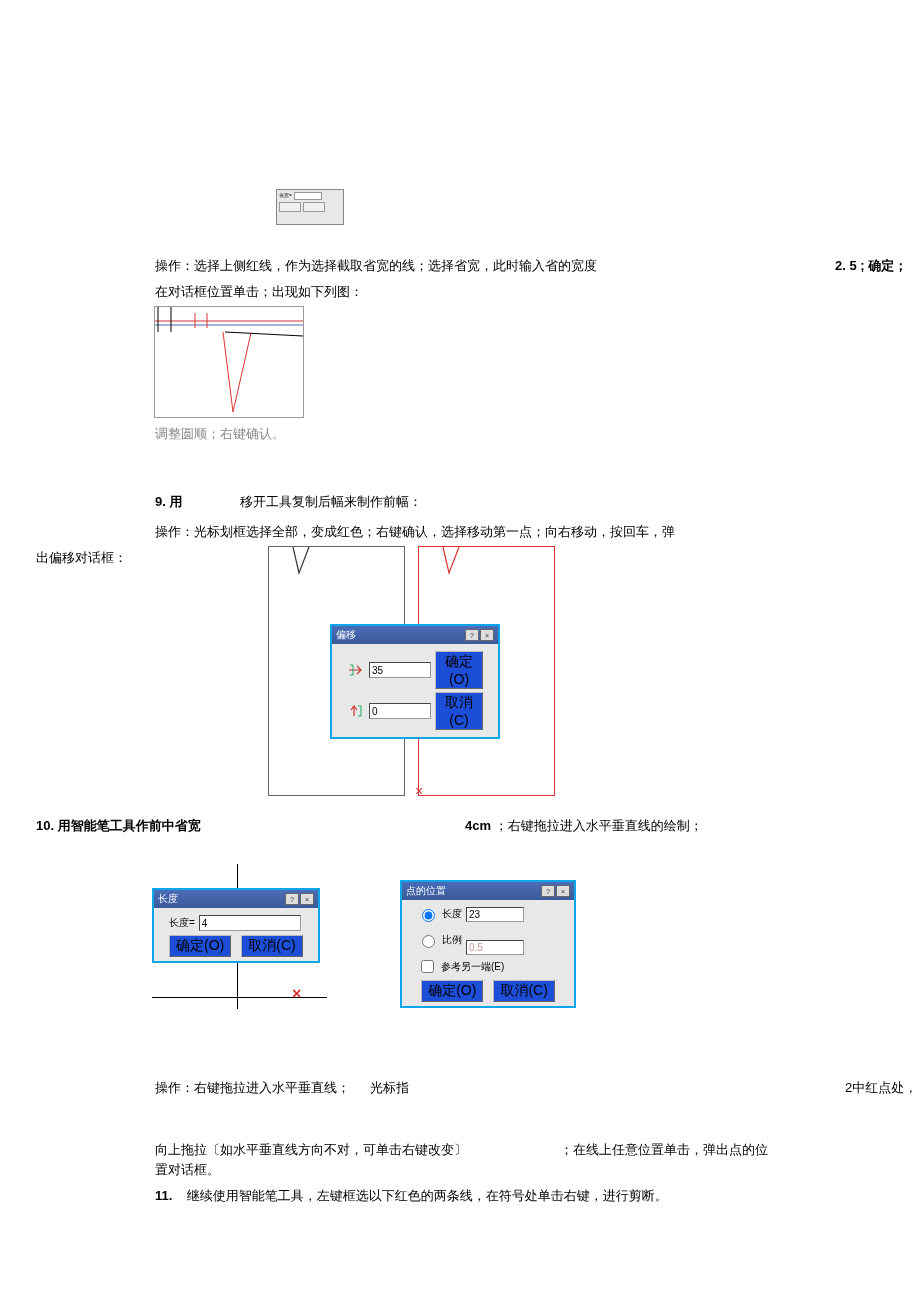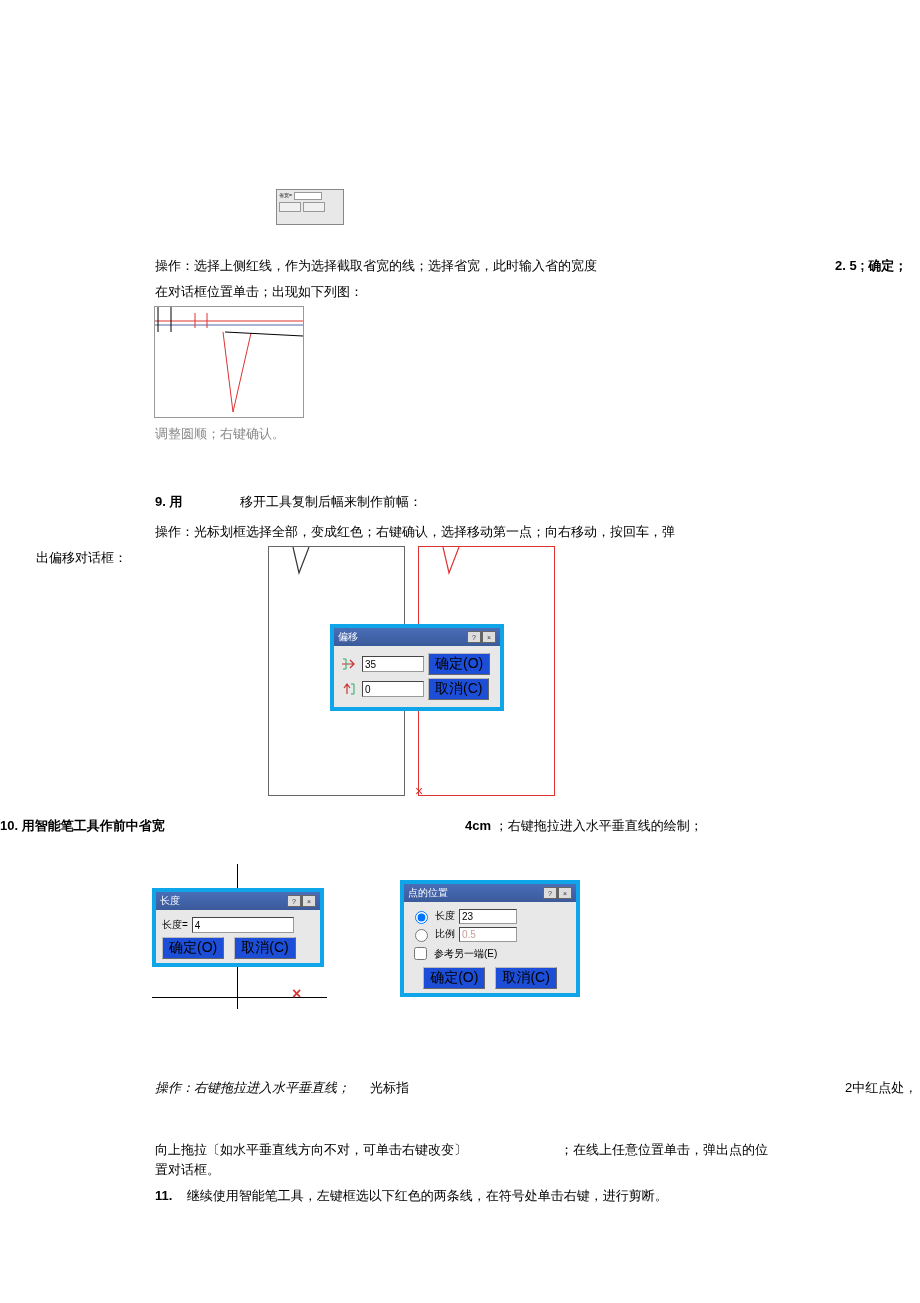--- a/index.html
+++ b/index.html
@@ -39,51 +39,51 @@
   .fig2 { width: 290px; height: 255px; }
   .panel { border:1px solid #666; background:#fff; position:absolute; }
   .panel-left { left:0; top:0; width:135px; height:248px; }
   .panel-right { left:150px; top:0; width:135px; height:248px; border-color:#d33; }
   .notch { position:absolute; }
   .notch svg { display:block; }
 
   .dlg {
     position:absolute;
     background:#e8e8e8;
-    border:4px solid #0ea5e9;
+    border:2px solid #0ea5e9;
     font-size:10px;
   }
   .dlg-title {
     background: linear-gradient(#4a6db8,#3a5a9a);
     color:#fff;
     padding:2px 4px;
     display:flex;
     justify-content:space-between;
     align-items:center;
     font-size:10px;
   }
   .dlg-title .winbtns { display:flex; gap:1px;}
   .dlg-title .wb { width:12px; height:10px; background:#ddd; border:1px solid #666; font-size:7px; display:flex; align-items:center; justify-content:center; color:#333;}
-  .dlg-body { padding:4px 6px; }
+  .dlg-body { padding:4px 15px; }
   .dlg-row { display:flex; align-items:center; margin:3px 0; gap:4px;}
   .dlg-icon { width:18px; height:14px; display:inline-block;}
   .dlg-input { background:#fff; border:1px inset #999; width:56px; height:14px; padding:0 2px; font-size:10px;}
   .dlg-btn { background:#1d4ed8; border:1px outset #bbb; padding:1px 6px; font-size:14px; }
   .dlg-btnrow { display:flex; gap:10px; margin-top:4px; justify-content:flex-start;}
 
   
   .fig3 { width:175px; height:145px; position:relative;}
   .fig3 .vline { position:absolute; left:85px; top:0; width:0; height:145px; border-left:1.5px solid #000;}
   .fig3 .cross { position:absolute; left:140px; bottom:6px; color:#d33; font-size:16px; font-weight:bold;}
 
   
   .fig4 { width:175px; }
   .radio-row { display:flex; align-items:center; gap:4px; margin:2px 0; font-size:10px;}
   .radio-row input[type=text]{ width:52px; height:13px; font-size:10px; border:1px inset #999; background:#fff; padding:0 2px;}
-  .radio-row .dis { color:#aaa; }
+  .radio-row .dis { color:#aaa;margin-top:16px; }
 
   .txt { line-height: 1.9; }
   .bold-num { font-weight:bold; }
 </style>
 </head>
 <body>
 
 <div class="page">
 
   <div class="block" style="left:276px; top:189px;">
@@ -181,21 +181,21 @@
                 <path d="M11 2 L14 2 L14 12 L11 12" stroke="#2a6" fill="none"></path>
               </svg>
           </span>
           <input class="dlg-input" value="0" style="">
           <button class="dlg-btn">取消(C)</button>
         </div>
       </div>
     </div>
   </div>
 
-  <div class="block txt" style="left:0px; top:814px;">
+  <div class="block txt" style="left:0px; top:814px;padding-left:36px;">
     <span class="bold-num">10. 用智能笔工具作前中省宽</span>
   </div>
   <div class="block txt" style="left:465px; top:814px;">
     <span class="bold-num">4cm</span>
     <span>；右键拖拉进入水平垂直线的绘制；</span>
   </div>
 
   <div class="block fig3" style="left:152px; top:864px;">
     <div class="vline"></div>
     <div style="position:absolute; left:0; top:133px; width:175px; border-top:1.5px solid #000;"></div>
@@ -247,21 +247,21 @@
           <span>参考另一端(E)</span>
         </div>
         <div class="dlg-btnrow" style="justify-content:center;">
           <button class="dlg-btn">确定(O)</button>
           <button class="dlg-btn">取消(C)</button>
         </div>
       </div>
     </div>
   </div>
 
-  <div class="block txt" style="left:155px; top:1076px;font-style:italic;">
+  <div class="block txt" style="left:155px; top:1076px;">
     <span>操作：右键拖拉进入水平垂直线；</span>
   </div>
   <div class="block txt" style="left:370px; top:1076px;">
     <span>光标指</span>
   </div>
   <div class="block txt" style="left:845px; top:1076px;">
     <span>2中红点处，</span>
   </div>
 
   <div class="block txt" style="left:155px; top:1138px;">

